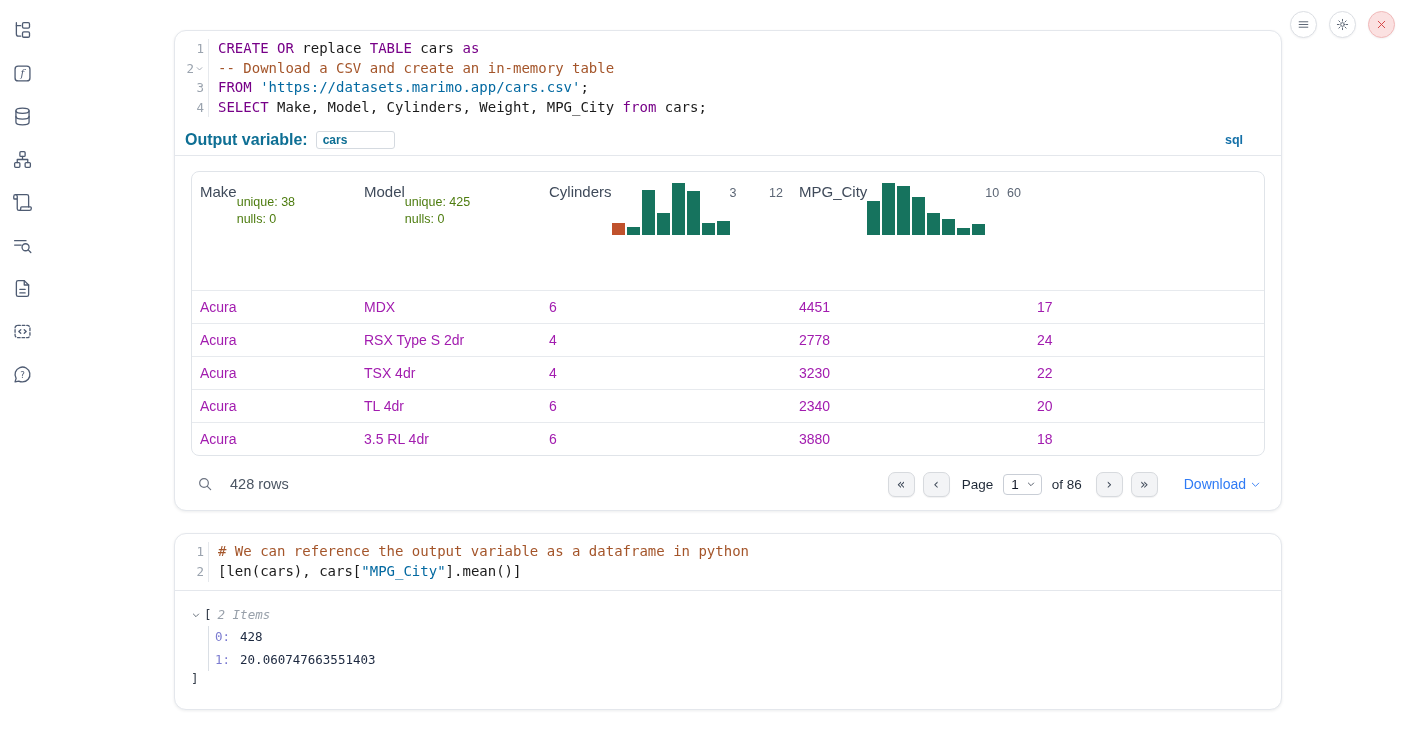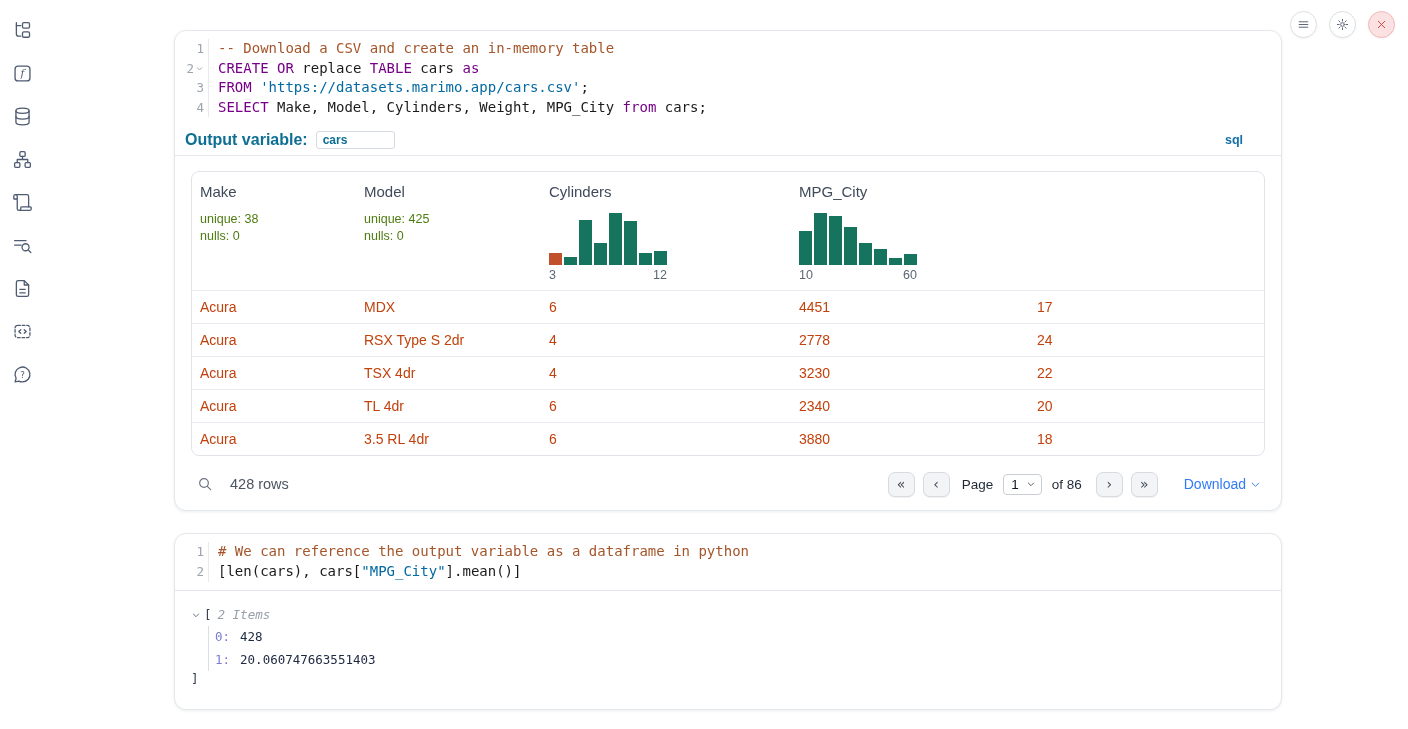--- a/index.html
+++ b/index.html
@@ -39,28 +39,28 @@
   .ov-row { display:flex; align-items:center; height:31px; padding:0 38px 0 10px; border-bottom:1px solid #e4e7ec; }
   .ov-label { font-size:16px; font-weight:bold; color:#0e6f94; }
   .ov-input { margin-left:8px; width:79px; height:18px; border:1px solid #d5dae0; border-radius:3px; font-size:12px; font-weight:bold; color:#0e6f94; padding:0 6px; font-family:inherit; }
   .lang-badge { margin-left:auto; font-size:12.5px; font-weight:bold; color:#1470a8; }
 
   
   .out-section { padding:15px 16px 8px 16px; }
   .dtable { border:1px solid #e0e4e9; border-radius:8px; overflow:hidden; }
   .thead, .trow { display:grid; grid-template-columns:164px 185px 250px 238px 1fr; }
   .thead { height:118px; padding-top:11px; }
-  .th-cell { padding:0 8px; display:flex; flex-direction:column; }
+  .th-cell { padding:0 8px; display:flex; flex-direction:row; }
   .col-name { font-size:15px; color:#3f4a5a; }
   .col-stats { margin-top:11px; font-size:12.5px; color:#4d7c0f; line-height:17px; }
   .spacer { flex:1; }
   .hist { display:flex; align-items:flex-end; gap:2px; height:52px; }
   .hist-bar { border-radius:0; }
   .hist-labels { display:flex; justify-content:space-between; font-size:12.5px; color:#5c6675; margin-top:3px; margin-bottom:8px; }
-  .trow { height:33px; border-top:1px solid #e7eaee; align-items:center; font-size:14px; color:#c2410c; cursor:default; }
+  .trow { height:33px; border-top:1px solid #e7eaee; align-items:center; font-size:14px; color:#a21caf; cursor:default; }
   .trow .td { padding:0 8px; overflow:hidden; white-space:nowrap; }
 
   
   .tfoot { display:flex; align-items:center; margin-top:10px; height:36px; padding:0 4px 0 6px; }
   .search-btn { background:none; border:none; display:flex; align-items:center; cursor:pointer; }
   .search-btn svg { width:16px; height:16px; stroke:#6b7280; fill:none; stroke-width:1.8; stroke-linecap:round; }
   .rowcount { margin-left:17px; font-size:14.5px; color:#4b5563; }
   .pager { margin-left:auto; display:flex; align-items:center; gap:8px; }
   .pg-btn { width:27px; height:25px; background:#f3f4f6; border:1px solid #d7dade; border-radius:7px; color:#414b5a; font-size:14px; line-height:1; display:flex; align-items:center; justify-content:center; cursor:pointer; box-shadow:0 1px 1px rgba(16,24,40,.06); font-family:"DejaVu Sans",sans-serif; }
   .pg-text { font-size:13.5px; color:#1f2937; margin:0 2px; }
@@ -184,22 +184,22 @@
             </span>
           </div>
           <div class="gut-line">
             <span>3</span>
           </div>
           <div class="gut-line">
             <span>4</span>
           </div>
         </div>
       <div class="code-col">
+          <div class="code-line"><span class="tok-kw">CREATE</span><span class="tok-pl"> </span><span class="tok-kw">OR</span><span class="tok-pl"> replace </span><span class="tok-kw">TABLE</span><span class="tok-pl"> cars </span><span class="tok-kw">as</span></div>
           <div class="code-line"><span class="tok-com">-- Download a CSV and create an in-memory table</span></div>
-          <div class="code-line"><span class="tok-kw">CREATE</span><span class="tok-pl"> </span><span class="tok-kw">OR</span><span class="tok-pl"> replace </span><span class="tok-kw">TABLE</span><span class="tok-pl"> cars </span><span class="tok-kw">as</span></div>
           <div class="code-line"><span class="tok-kw">FROM</span><span class="tok-pl"> </span><span class="tok-str">'https://datasets.marimo.app/cars.csv'</span><span class="tok-pl">;</span></div>
           <div class="code-line"><span class="tok-kw">SELECT</span><span class="tok-pl"> Make, Model, Cylinders, Weight, MPG_City </span><span class="tok-kw">from</span><span class="tok-pl"> cars;</span></div>
         </div>
     </div>
     <div class="ov-row">
       <span class="ov-label">Output variable:</span>
       <input class="ov-input" value="cars" style="">
       <span class="lang-badge">sql</span>
     </div>
 

